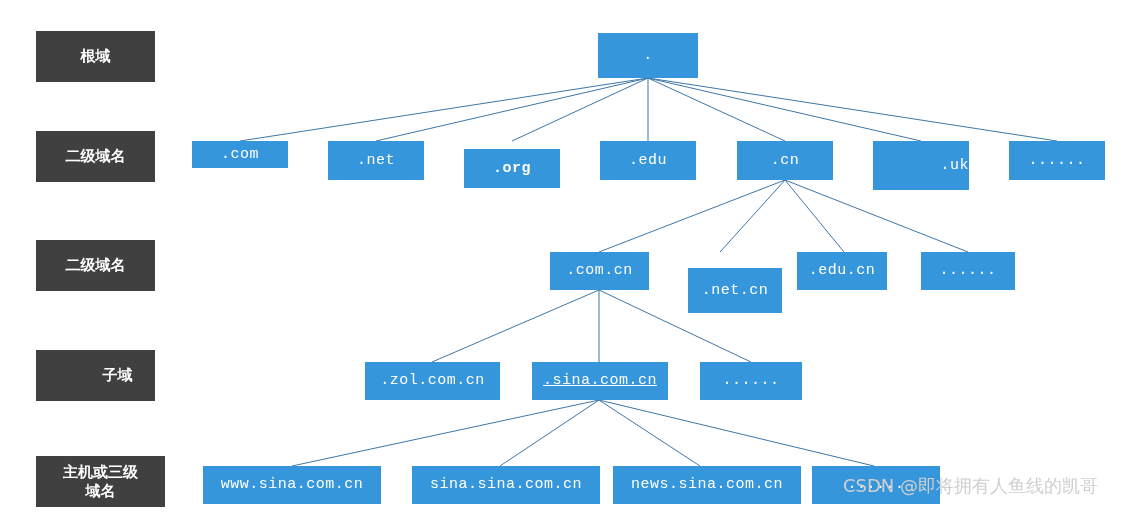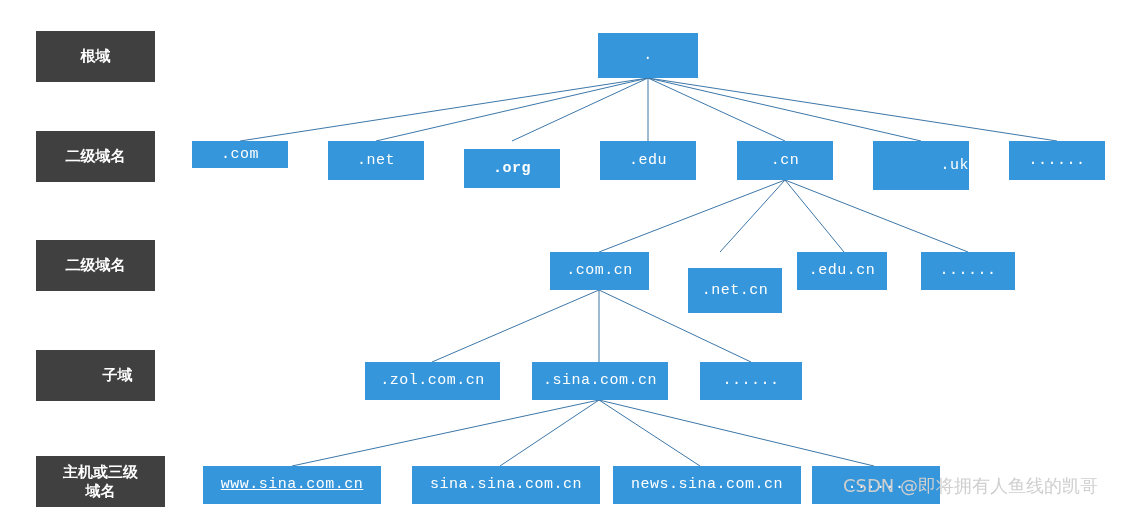--- a/index.html
+++ b/index.html
@@ -153,28 +153,28 @@
   <div class="node" style="left:797px; top:252px; width:90px; height:38px;">
     <span>.edu.cn</span>
   </div>
   <div class="node" style="left:921px; top:252px; width:94px; height:38px;">
     <span>......</span>
   </div>
 
   <div class="node" style="left:365px; top:362px; width:135px; height:38px;">
     <span>.zol.com.cn</span>
   </div>
-  <div class="node" style="left:532px; top:362px; width:136px; height:38px;">
+  <div class="node" style="left:532px; top:362px; width:136px; height:38px;text-decoration:underline;">
     <span>.sina.com.cn</span>
   </div>
   <div class="node" style="left:700px; top:362px; width:102px; height:38px;">
     <span>......</span>
   </div>
 
-  <div class="node" style="left:203px; top:466px; width:178px; height:38px;text-decoration:underline;">
+  <div class="node" style="left:203px; top:466px; width:178px; height:38px;">
     <span>www.sina.com.cn</span>
   </div>
   <div class="node" style="left:412px; top:466px; width:188px; height:38px;">
     <span>sina.sina.com.cn</span>
   </div>
   <div class="node" style="left:613px; top:466px; width:188px; height:38px;justify-content:center;">
     <span>news.sina.com.cn</span>
   </div>
   <div class="node" style="left:812px; top:466px; width:128px; height:38px;">
     <span>......</span>

